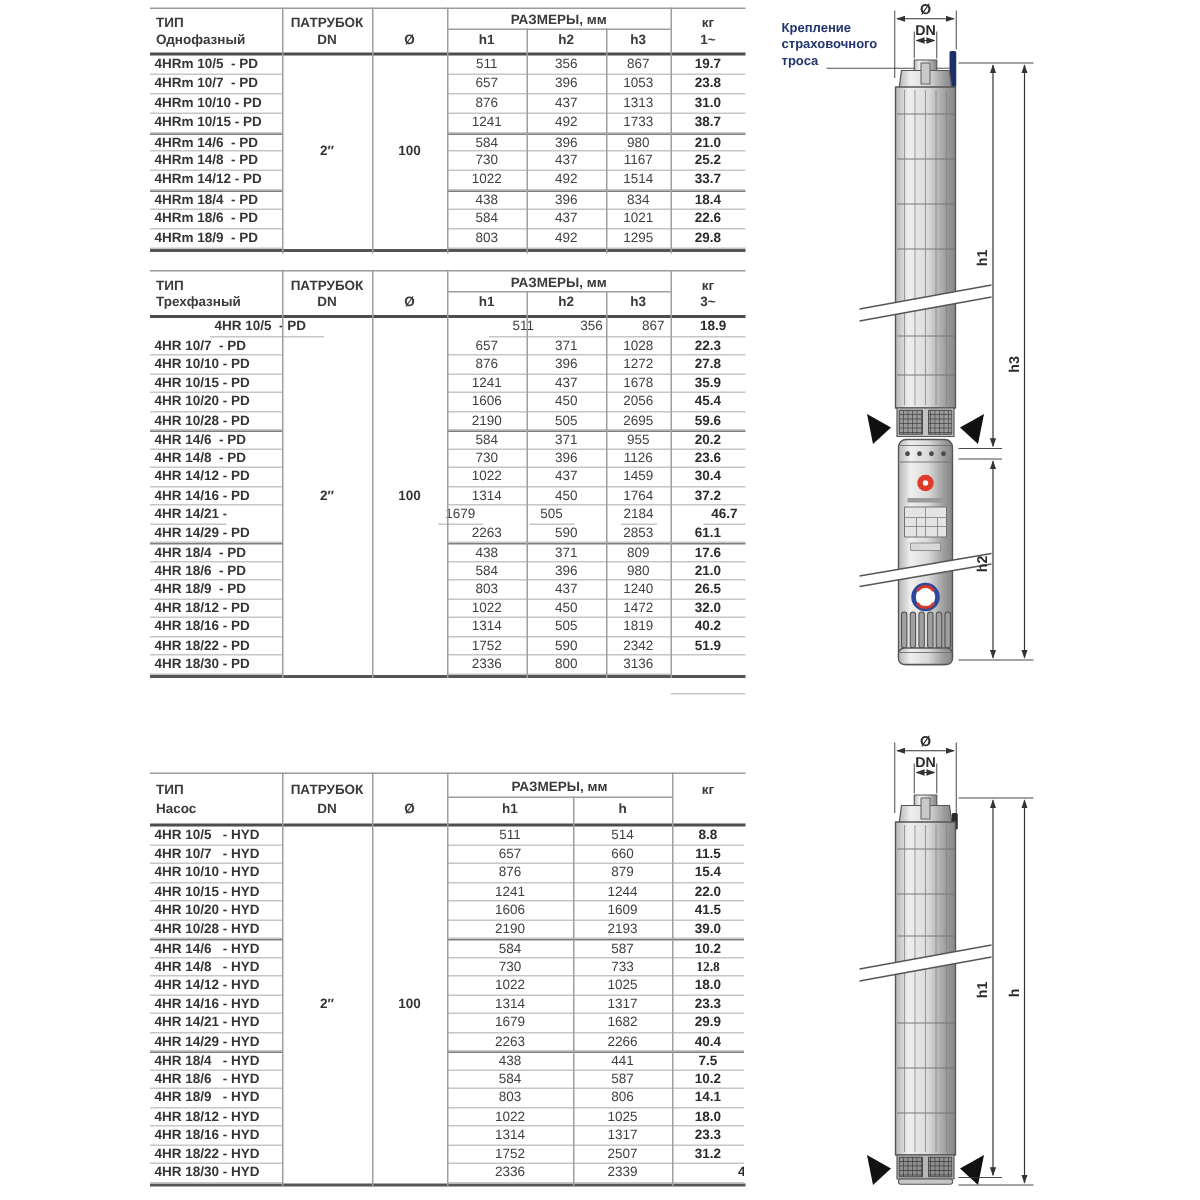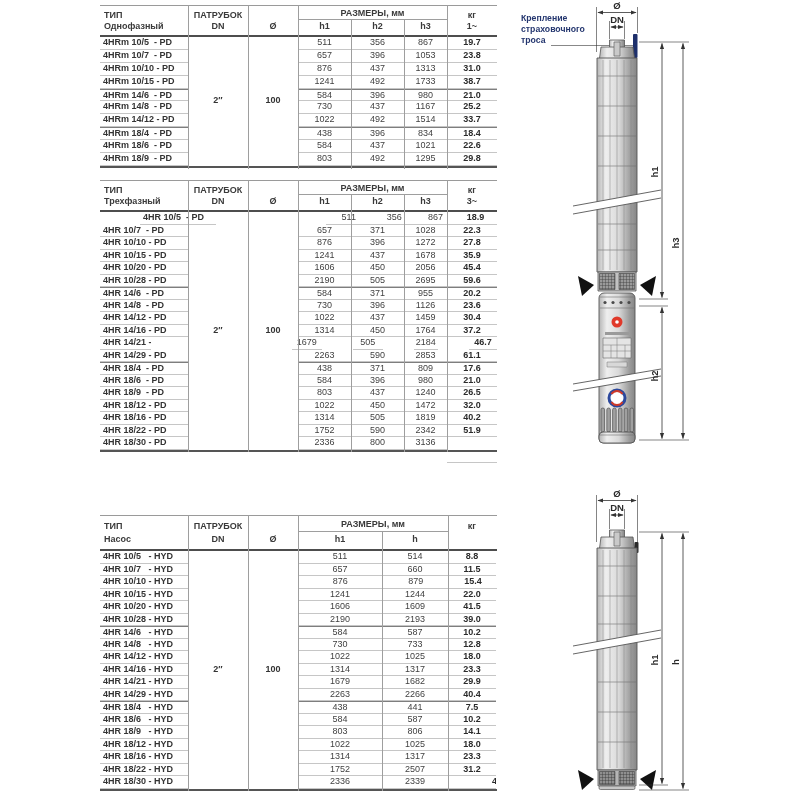--- a/index.html
+++ b/index.html
@@ -330,21 +330,21 @@
           <span class="c cval" style="width: 84px; line-height: 11.5px;">511</span>
           <span class="c cval" style="width: 66px; line-height: 11.5px;">514</span>
           <span class="c ckg" style="width: 48px; line-height: 11.5px;">8.8</span>
         </div>
         <div class="trow" style="height: 12.5px;">
           <span class="c cname" style="width: 88px; line-height: 11.5px;">4HR 10/7   - HYD</span>
           <span class="c cval" style="width: 84px; line-height: 11.5px;">657</span>
           <span class="c cval" style="width: 66px; line-height: 11.5px;">660</span>
           <span class="c ckg" style="width: 48px; line-height: 11.5px;">11.5</span>
         </div>
-        <div class="trow" style="height: 12.5px; justify-content: space-between;">
+        <div class="trow" style="height: 12.5px;">
           <span class="c cname" style="width: 88px; line-height: 11.5px;">4HR 10/10 - HYD</span>
           <span class="c cval" style="width: 84px; line-height: 11.5px;">876</span>
           <span class="c cval" style="width: 66px; line-height: 11.5px;">879</span>
           <span class="c ckg" style="width: 48px; line-height: 11.5px;">15.4</span>
         </div>
         <div class="trow" style="height: 12.5px;">
           <span class="c cname" style="width: 88px; line-height: 11.5px;">4HR 10/15 - HYD</span>
           <span class="c cval" style="width: 84px; line-height: 11.5px;">1241</span>
           <span class="c cval" style="width: 66px; line-height: 11.5px;">1244</span>
           <span class="c ckg" style="width: 48px; line-height: 11.5px;">22.0</span>
@@ -364,21 +364,21 @@
         <div class="trow grp" style="height: 12.5px;">
           <span class="c cname" style="width: 88px; line-height: 11.5px;">4HR 14/6   - HYD</span>
           <span class="c cval" style="width: 84px; line-height: 11.5px;">584</span>
           <span class="c cval" style="width: 66px; line-height: 11.5px;">587</span>
           <span class="c ckg" style="width: 48px; line-height: 11.5px;">10.2</span>
         </div>
         <div class="trow" style="height: 12.5px;">
           <span class="c cname" style="width: 88px; line-height: 11.5px;">4HR 14/8   - HYD</span>
           <span class="c cval" style="width: 84px; line-height: 11.5px;">730</span>
           <span class="c cval" style="width: 66px; line-height: 11.5px;">733</span>
-          <span class="c ckg" style="width: 48px; line-height: 11.5px;">12.8</span>
+          <span class="c ckg" style="width: 48px; line-height: 11.5px; font-family: Liberation Serif, serif;">12.8</span>
         </div>
         <div class="trow" style="height: 12.5px;">
           <span class="c cname" style="width: 88px; line-height: 11.5px;">4HR 14/12 - HYD</span>
           <span class="c cval" style="width: 84px; line-height: 11.5px;">1022</span>
           <span class="c cval" style="width: 66px; line-height: 11.5px;">1025</span>
           <span class="c ckg" style="width: 48px; line-height: 11.5px;">18.0</span>
         </div>
         <div class="trow" style="height: 12.5px;">
           <span class="c cname" style="width: 88px; line-height: 11.5px;">4HR 14/16 - HYD</span>
           <span class="c cval" style="width: 84px; line-height: 11.5px;">1314</span>

